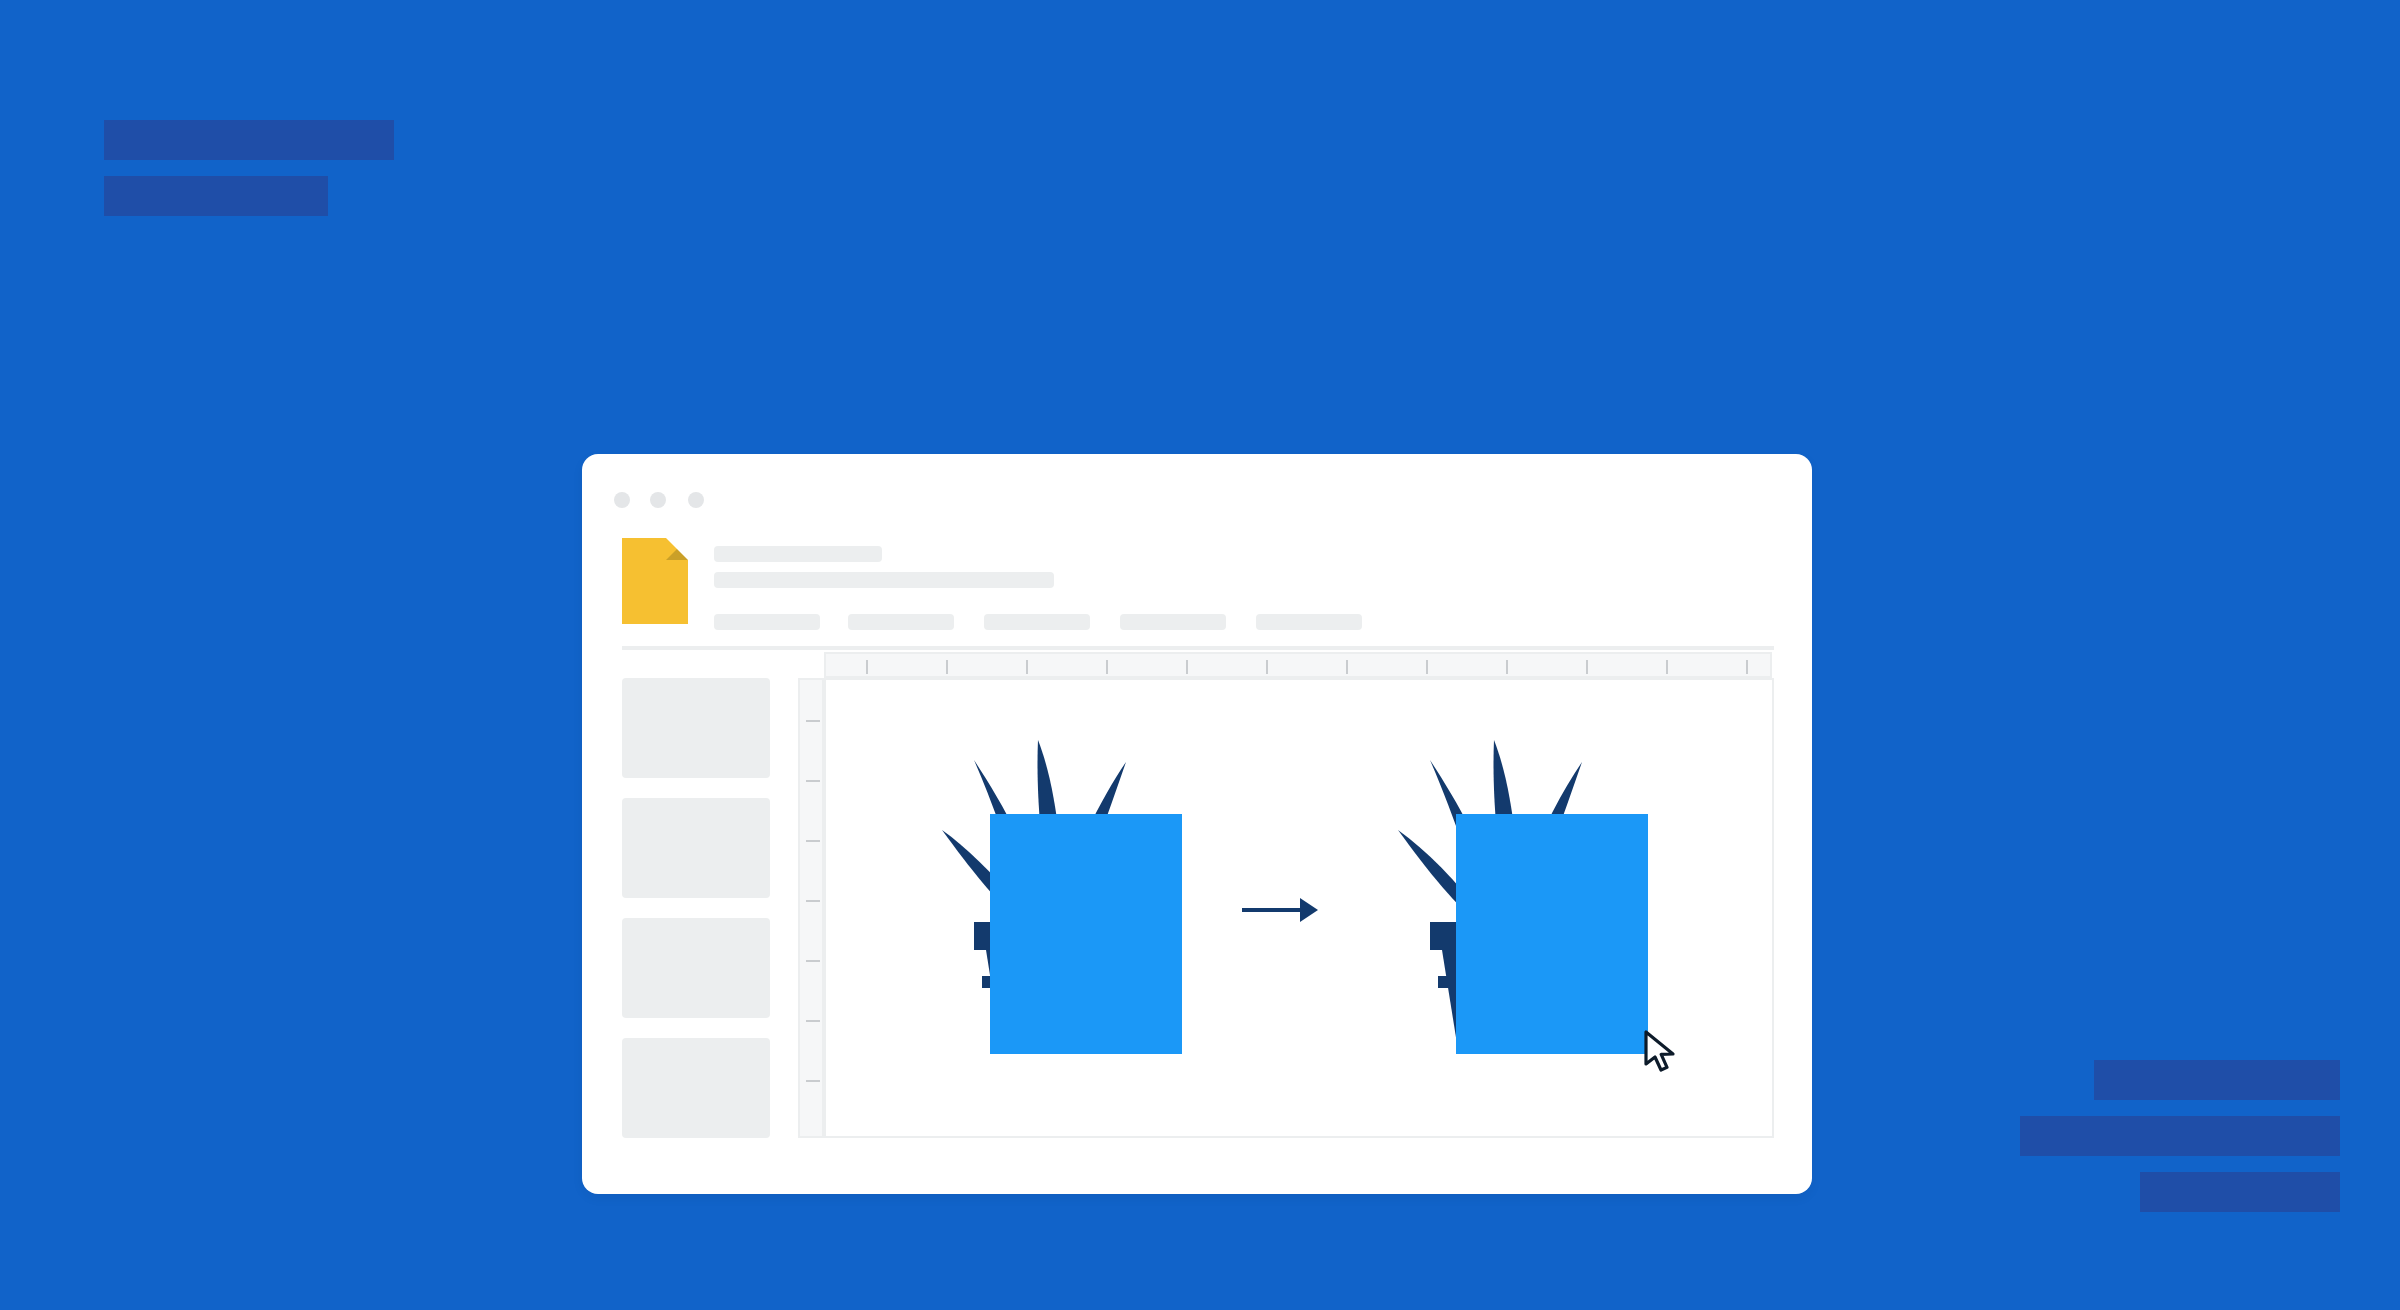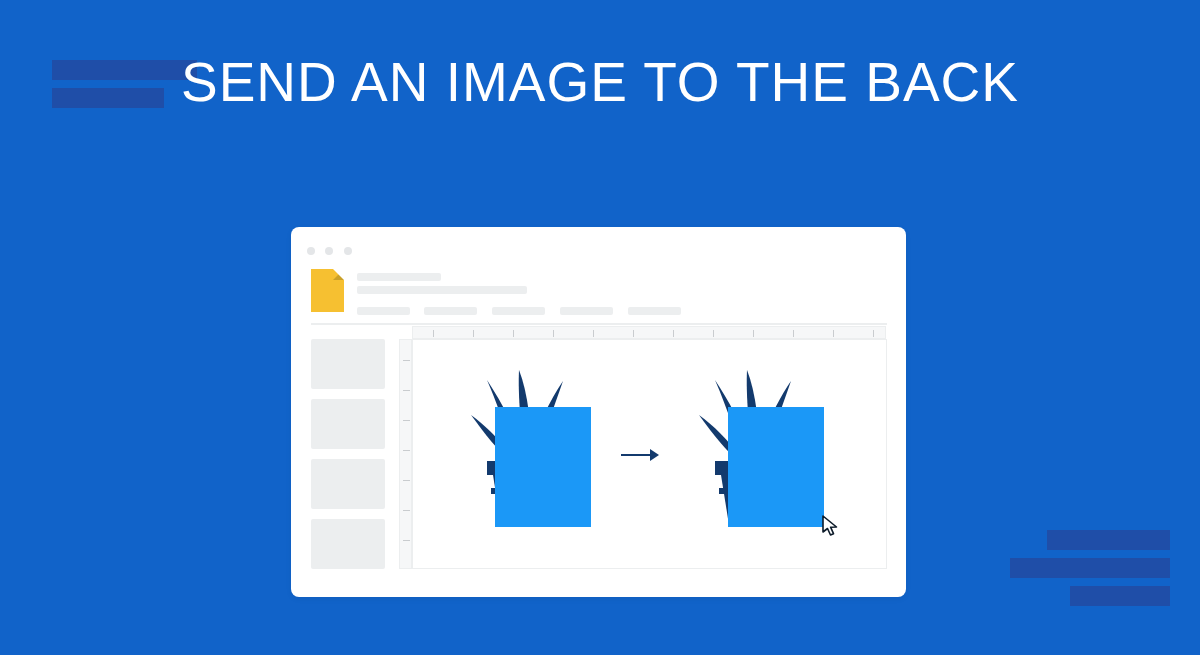--- a/index.html
+++ b/index.html
@@ -102,21 +102,20 @@
 </head>
 <body>
 
 <div class="deco-bar deco-tl-1"></div>
 <div class="deco-bar deco-tl-2"></div>
 <div class="deco-bar deco-br-1"></div>
 <div class="deco-bar deco-br-2"></div>
 <div class="deco-bar deco-br-3"></div>
 
 <div class="title-block">
-  <div class="title-big">SEND AN IMAGE TO THE BACK</div>
 </div>
 
 <div class="app-window">
   <div class="tb-dots">
     <span class="tb-dot"></span>
     <span class="tb-dot"></span>
     <span class="tb-dot"></span>
   </div>
   <div class="doc-icon"></div>
   <div class="gray-bar gb-title1"></div>

